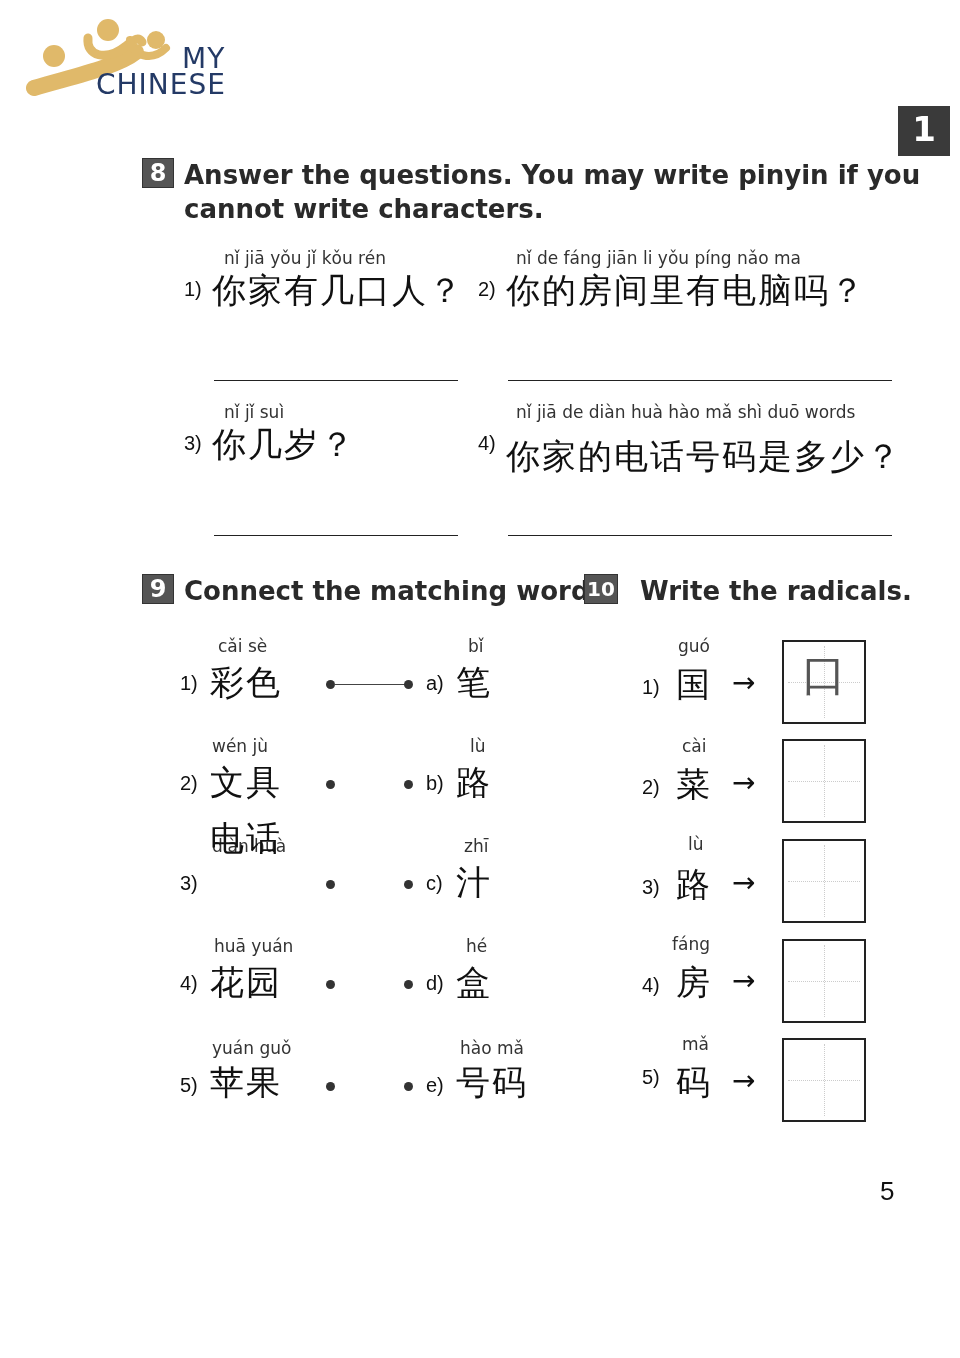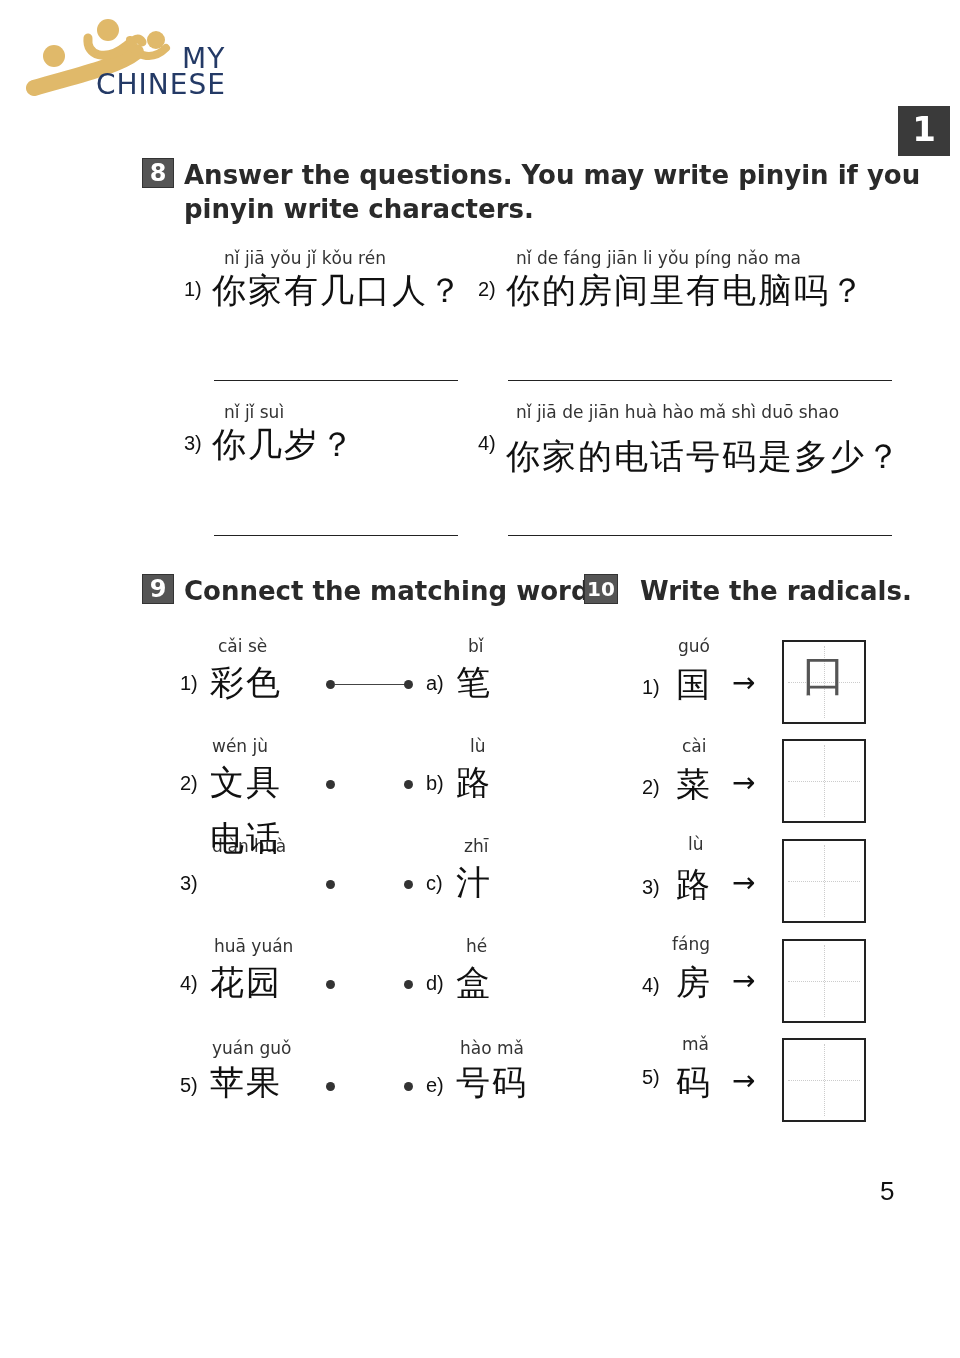--- a/index.html
+++ b/index.html
@@ -49,38 +49,38 @@
   <span class="logo-text logo-my">MY</span>
   <span class="logo-text logo-chinese">CHINESE</span>
 </div>
 
 <div class="abs chapter-tab">1</div>
 
 <div class="abs" style="left:142px;top:158px;">
   <span class="sec-num" style="width:30px;height:28px;font-size:24px;line-height:28px;">8</span>
 </div>
 <div class="abs heading" style="left:184px;top:160px;">Answer the questions. You may write pinyin if you</div>
-<div class="abs heading" style="left:184px;top:194px;">pinyin write characters.</div>
+<div class="abs heading" style="left:184px;top:194px;">cannot write characters.</div>
 
 <div class="abs pinyin" style="left:224px;top:248px;">nǐ  jiā yǒu  jǐ  kǒu rén</div>
 <div class="abs qnum" style="left:184px;top:278px;">1)</div>
 <div class="abs hanzi" style="left:212px;top:268px;">你家有几口人？</div>
 <div class="abs answer-line" style="left:214px;top:380px;width:244px;"></div>
 
 <div class="abs pinyin" style="left:516px;top:248px;">nǐ   de fáng jiān   li   yǒu píng nǎo  ma</div>
 <div class="abs qnum" style="left:478px;top:278px;">2)</div>
 <div class="abs hanzi" style="left:506px;top:268px;">你的房间里有电脑吗？</div>
 <div class="abs answer-line" style="left:508px;top:380px;width:384px;"></div>
 
 <div class="abs pinyin" style="left:224px;top:402px;">nǐ    jǐ   suì</div>
 <div class="abs qnum" style="left:184px;top:432px;">3)</div>
 <div class="abs hanzi" style="left:212px;top:422px;">你几岁？</div>
 <div class="abs answer-line" style="left:214px;top:535px;width:244px;"></div>
 
-<div class="abs pinyin" style="left:516px;top:402px;">nǐ   jiā  de jiān huà hào  mǎ  shì duō shao</div>
+<div class="abs pinyin" style="left:516px;top:402px;">nǐ   jiā  de diàn huà hào  mǎ  shì duō words</div>
 <div class="abs qnum" style="left:478px;top:432px;">4)</div>
 <div class="abs hanzi" style="left:506px;top:434px;font-family:Liberation Mono, monospace;">你家的电话号码是多少？</div>
 <div class="abs answer-line" style="left:508px;top:535px;width:384px;"></div>
 
 <div class="abs" style="left:142px;top:574px;">
   <span class="sec-num" style="width:30px;height:28px;font-size:24px;line-height:28px;">9</span>
 </div>
 <div class="abs heading" style="left:184px;top:576px;">Connect the matching words.</div>
 
 <div class="abs" style="left:584px;top:574px;">

